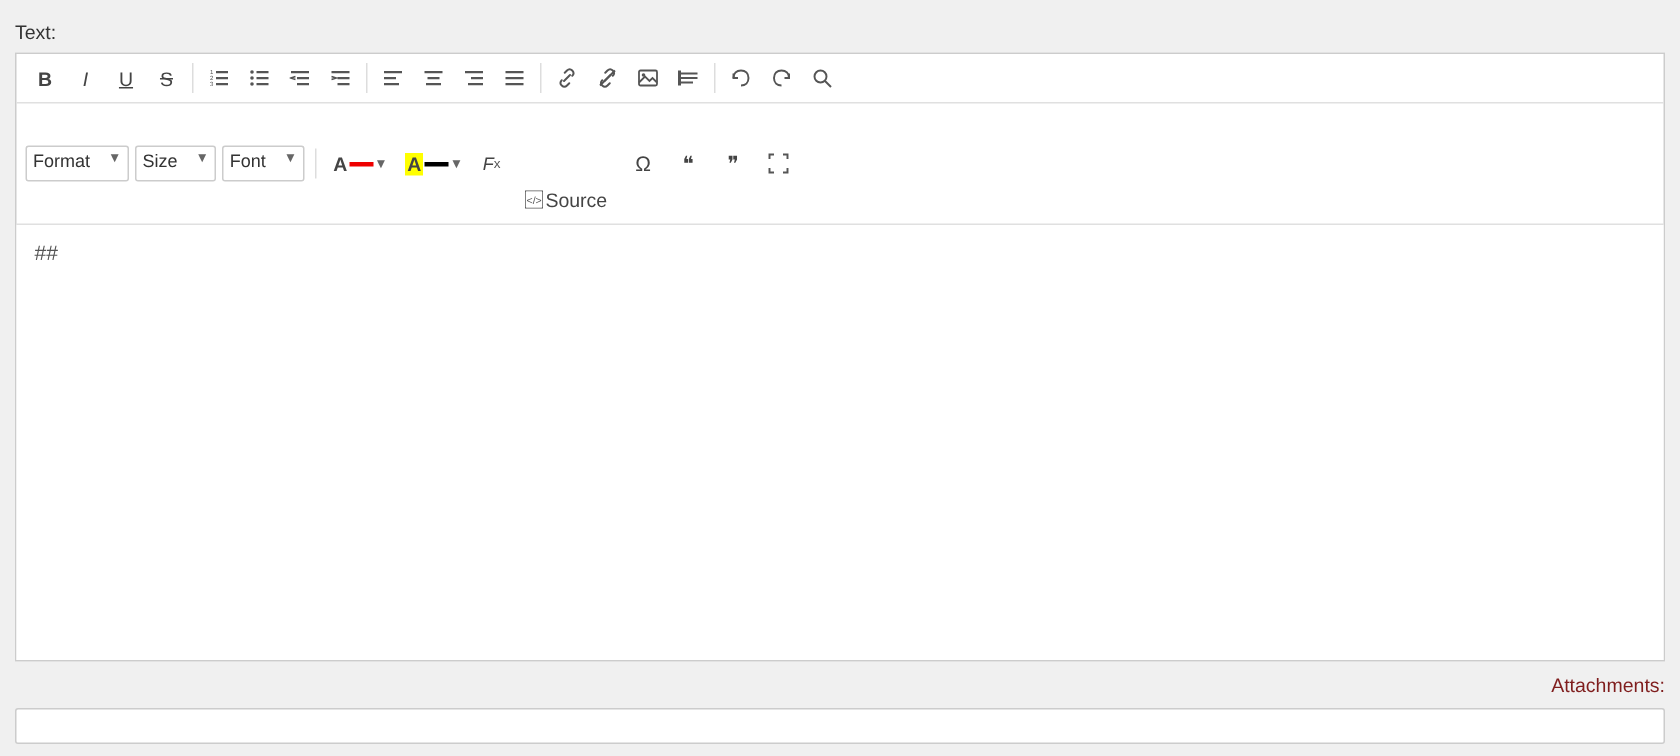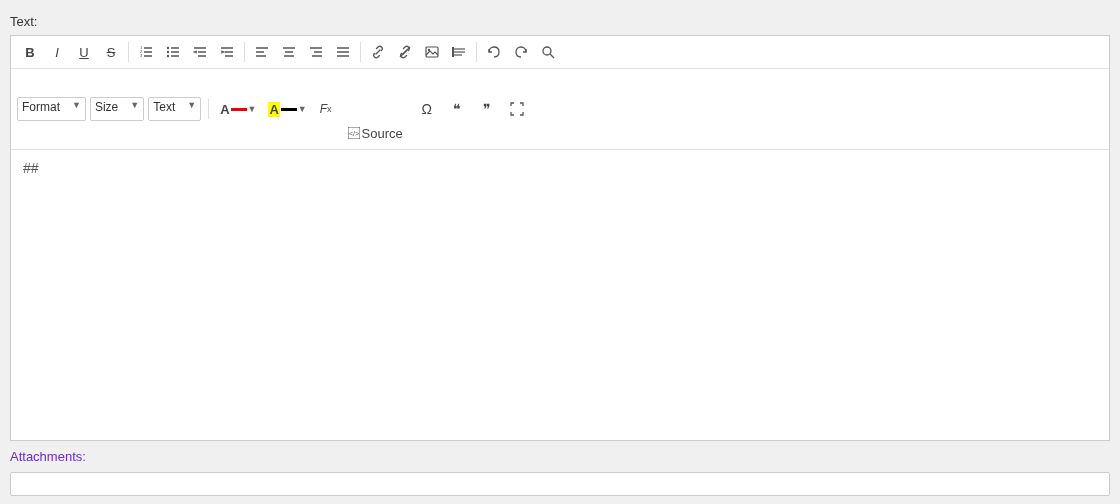--- a/index.html
+++ b/index.html
@@ -87,22 +87,23 @@
     }
     .editor-body-text {
       color: #555;
       font-size: 14px;
     }
     .attachments-section {
       padding: 8px 10px 4px 10px;
     }
     .attachments-label {
       font-size: 13px;
-      color: #6d28d9;
+      color: #7f1d1d;
       margin-bottom: 4px;
+      text-align: right;
     }
     .attachments-input-container {
       border: 1px solid #ccc;
       background: #fff;
       border-radius: 2px;
       height: 24px;
       margin: 0 10px;
     }
     
     .icon-bold { font-weight: bold; font-size: 13px; }
@@ -280,21 +281,21 @@
     <div class="toolbar-row2">
       <div class="tb-select">
         <span>Format</span>
         <span class="arrow">▼</span>
       </div>
       <div class="tb-select">
         <span>Size</span>
         <span class="arrow">▼</span>
       </div>
       <div class="tb-select">
-        <span>Text</span>
+        <span>Font</span>
         <span class="arrow">▼</span>
       </div>
 
       <div class="tb-sep"></div>
 
       <button class="color-btn" title="Font Color">
         <span style="font-weight:bold; font-size:13px;">A</span>
         <span class="color-bar"></span>
         <span style="font-size:9px; color:#666;">▼</span>
       </button>

